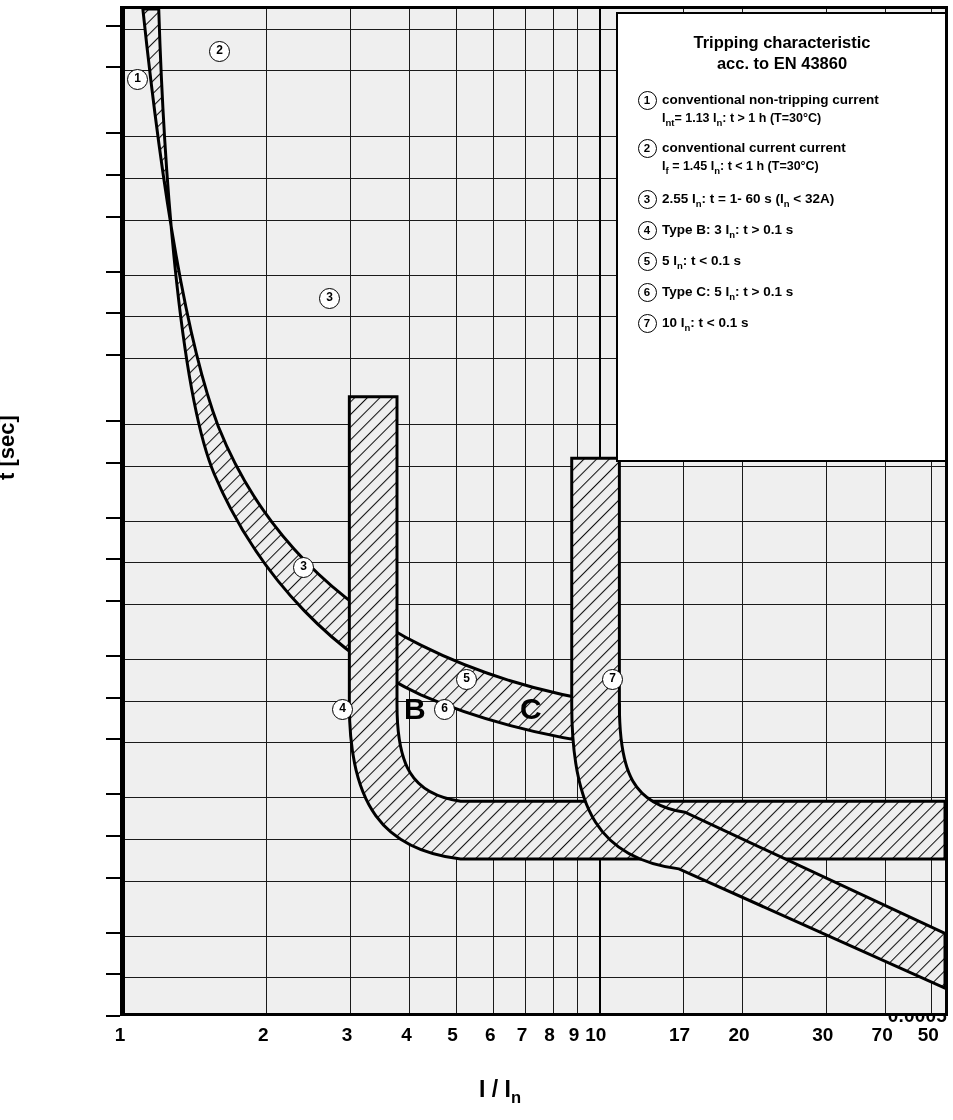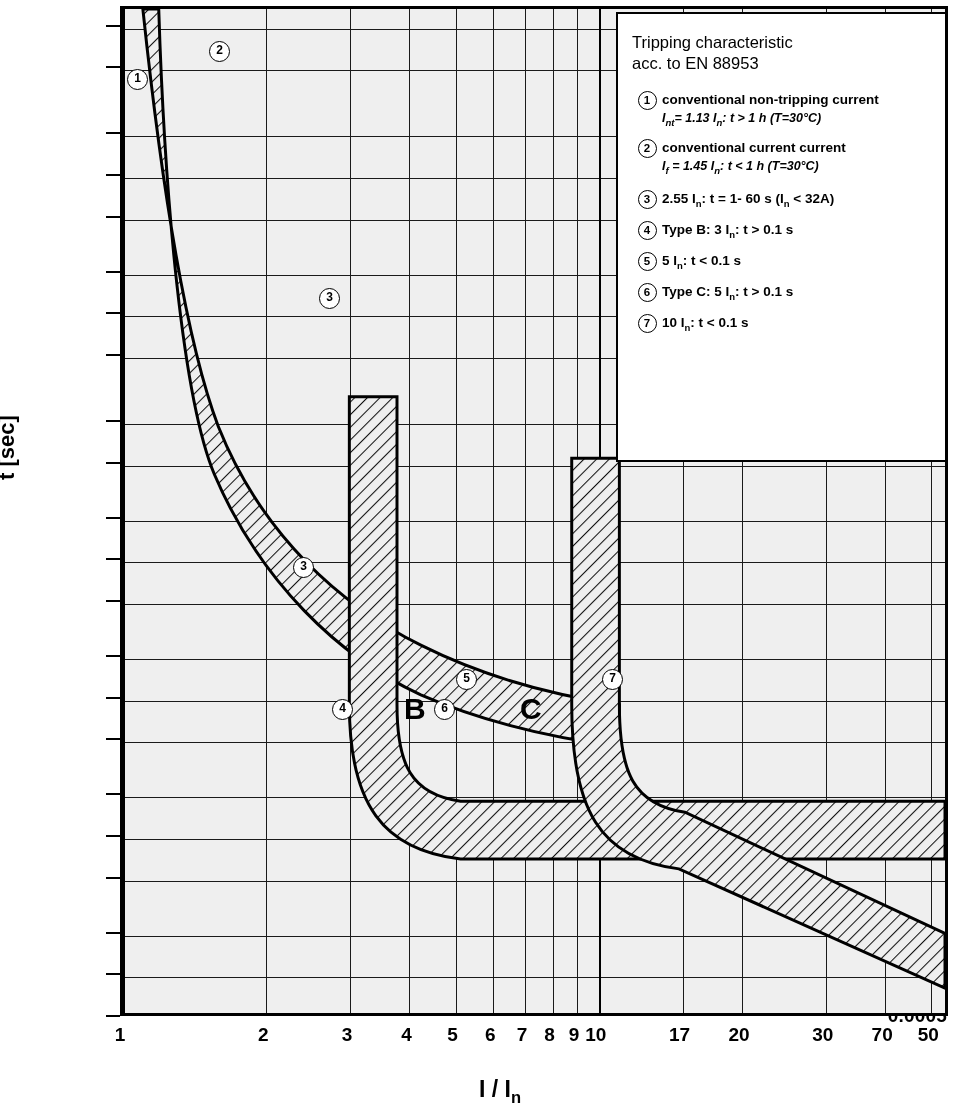--- a/index.html
+++ b/index.html
@@ -52,36 +52,36 @@
   .legend{
     position:absolute;
     left:493px;top:3px;
     width:332px;height:450px;
     background:#fff;
     border:2px solid #000;
     box-sizing:border-box;
     padding:18px 14px 10px 14px;
   }
   .legend-title{
-    text-align:left;font-size:16.5px;font-weight:normal;line-height:1.3;
+    text-align:center;font-size:16.5px;font-weight:bold;line-height:1.3;
     margin-bottom:16px;
   }
   .lrow{display:flex;align-items:flex-start;margin-bottom:11px;}
   .lnum{
     flex:0 0 30px;
     font-size:12.5px;font-weight:bold;
     text-align:center;
   }
   .circnum{
     display:inline-block;width:17px;height:17px;line-height:16px;
     border:1.4px solid #000;border-radius:50%;
     font-size:11.5px;text-align:center;font-weight:bold;
   }
   .ltext{font-size:13.5px;font-weight:bold;line-height:1.38;}
-  .ltext .l2{font-size:12.5px;font-style:italic;}
+  .ltext .l2{font-size:12.5px;}
   sub{vertical-align:sub;font-size:9.5px;}
 
   
   .marker{
     position:absolute;
     width:19px;height:19px;line-height:17px;
     border:1.6px solid #000;border-radius:50%;
     background:#fff;
     font-size:12px;font-weight:bold;text-align:center;
   }
@@ -230,21 +230,21 @@
     <div class="marker" style="left:333px;top:660px;">5</div>
     <div class="marker" style="left:311px;top:690px;">6</div>
     <div class="marker" style="left:479px;top:660px;">7</div>
 
     <div class="bigletter" style="left:281px;top:683px;">B</div>
     <div class="bigletter" style="left:397px;top:683px;">C</div>
 
     <div class="legend">
       <div class="legend-title">
         <div>Tripping characteristic</div>
-        <div>acc. to EN 88953</div>
+        <div>acc. to EN 43860</div>
       </div>
       <div id="legend-items">
           <div class="lrow" style="margin-top: 0px;">
             <div class="lnum"><span class="circnum">1</span></div>
             <div class="ltext">
               <div>conventional non-tripping current</div>
               <div class="l2">I<sub>nt</sub>= 1.13 I<sub>n</sub>: t &gt; 1 h   (T=30°C)</div>
             </div>
           </div>
           <div class="lrow" style="margin-top: 0px;">

